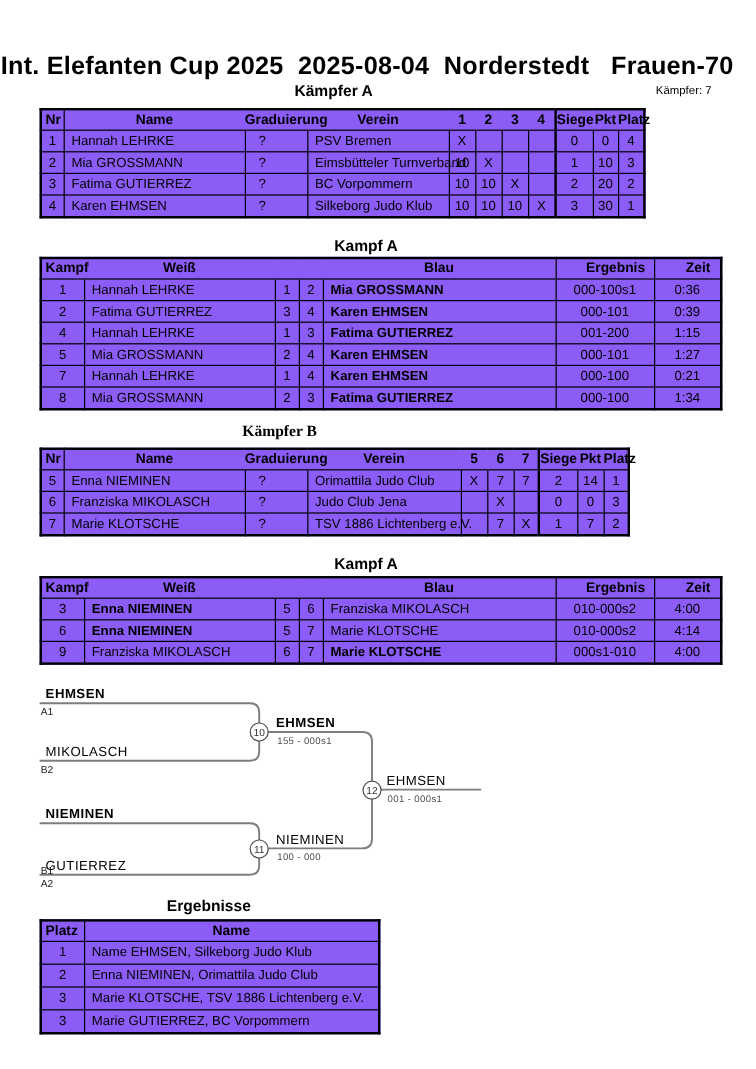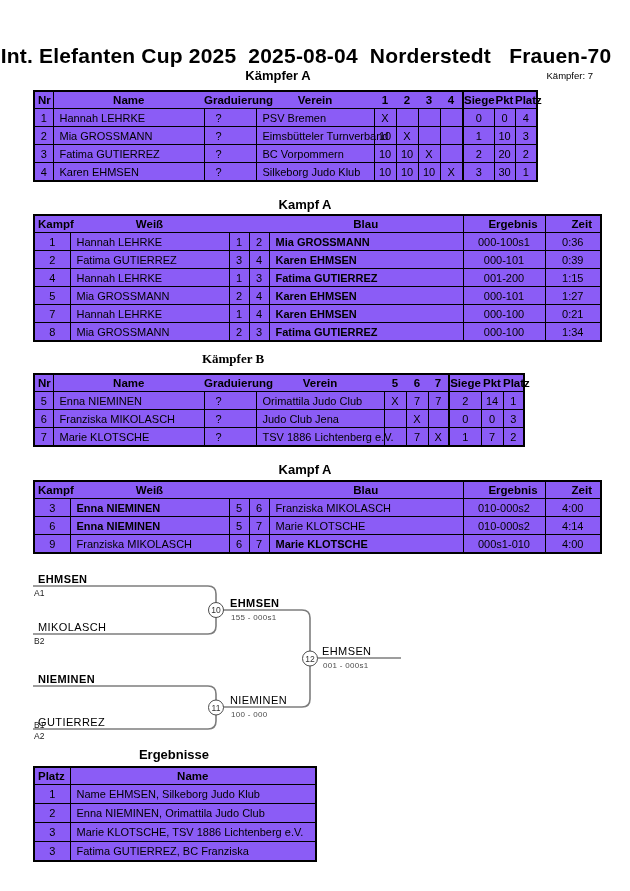--- a/index.html
+++ b/index.html
@@ -361,16 +361,16 @@
   <tr style="height:19px;">
     <td class="ctr">2</td>
     <td class="lft">Enna NIEMINEN, Orimattila Judo Club</td>
   </tr>
   <tr style="height:19px;">
     <td class="ctr">3</td>
     <td class="lft">Marie KLOTSCHE, TSV 1886 Lichtenberg e.V.</td>
   </tr>
   <tr style="height:19px;">
     <td class="ctr">3</td>
-    <td class="lft">Fatima GUTIERREZ, BC Franziska</td>
+    <td class="lft">Marie GUTIERREZ, BC Vorpommern</td>
   </tr>
 </tbody>
   </table>
 
 </body></html>

